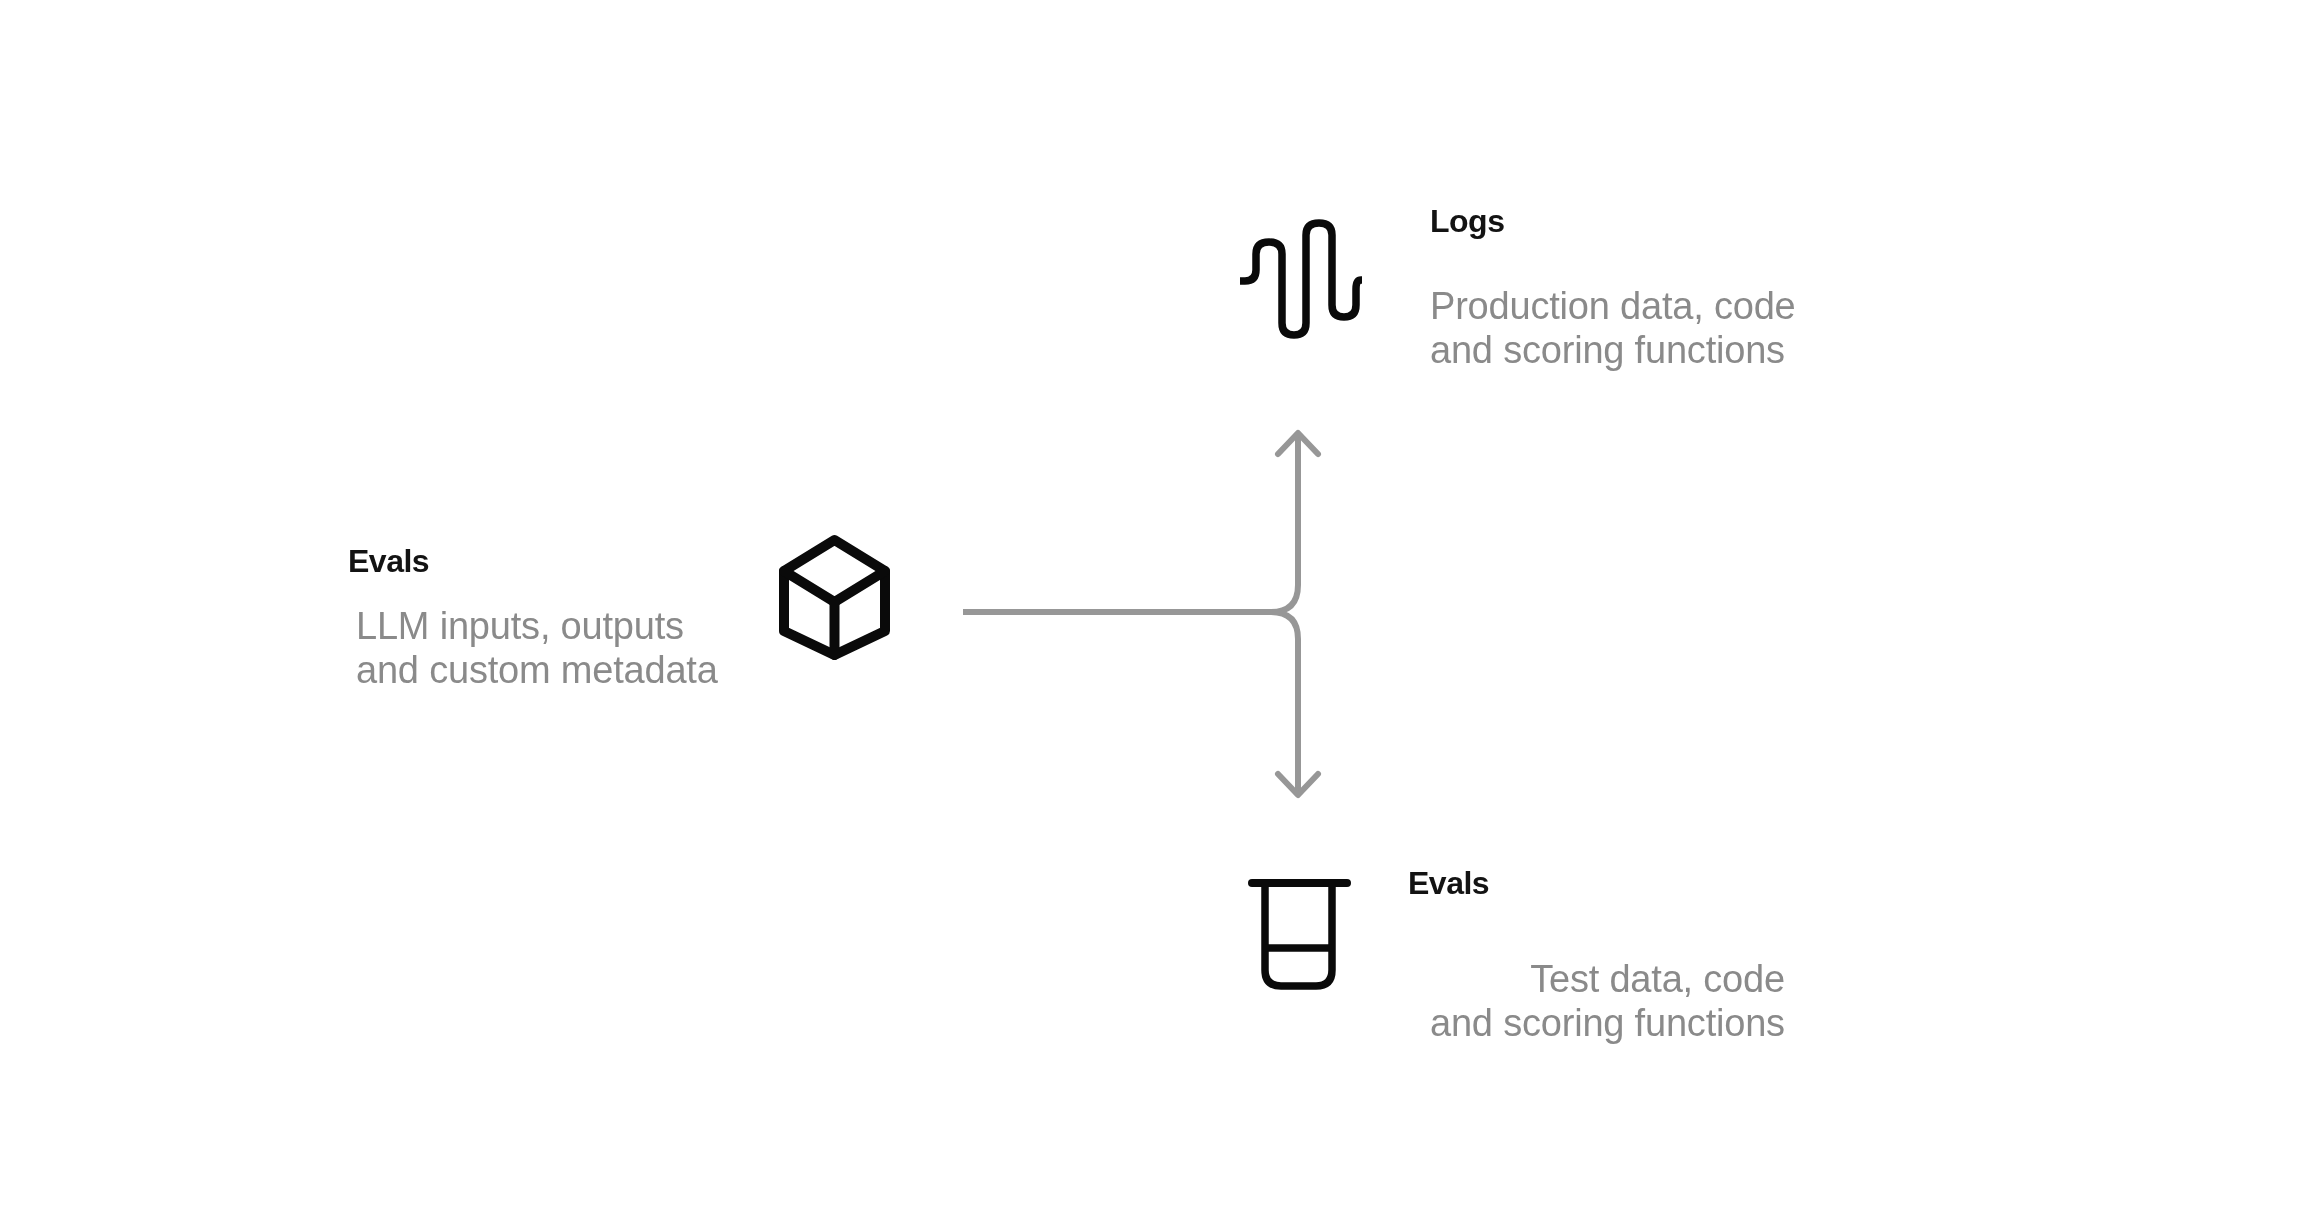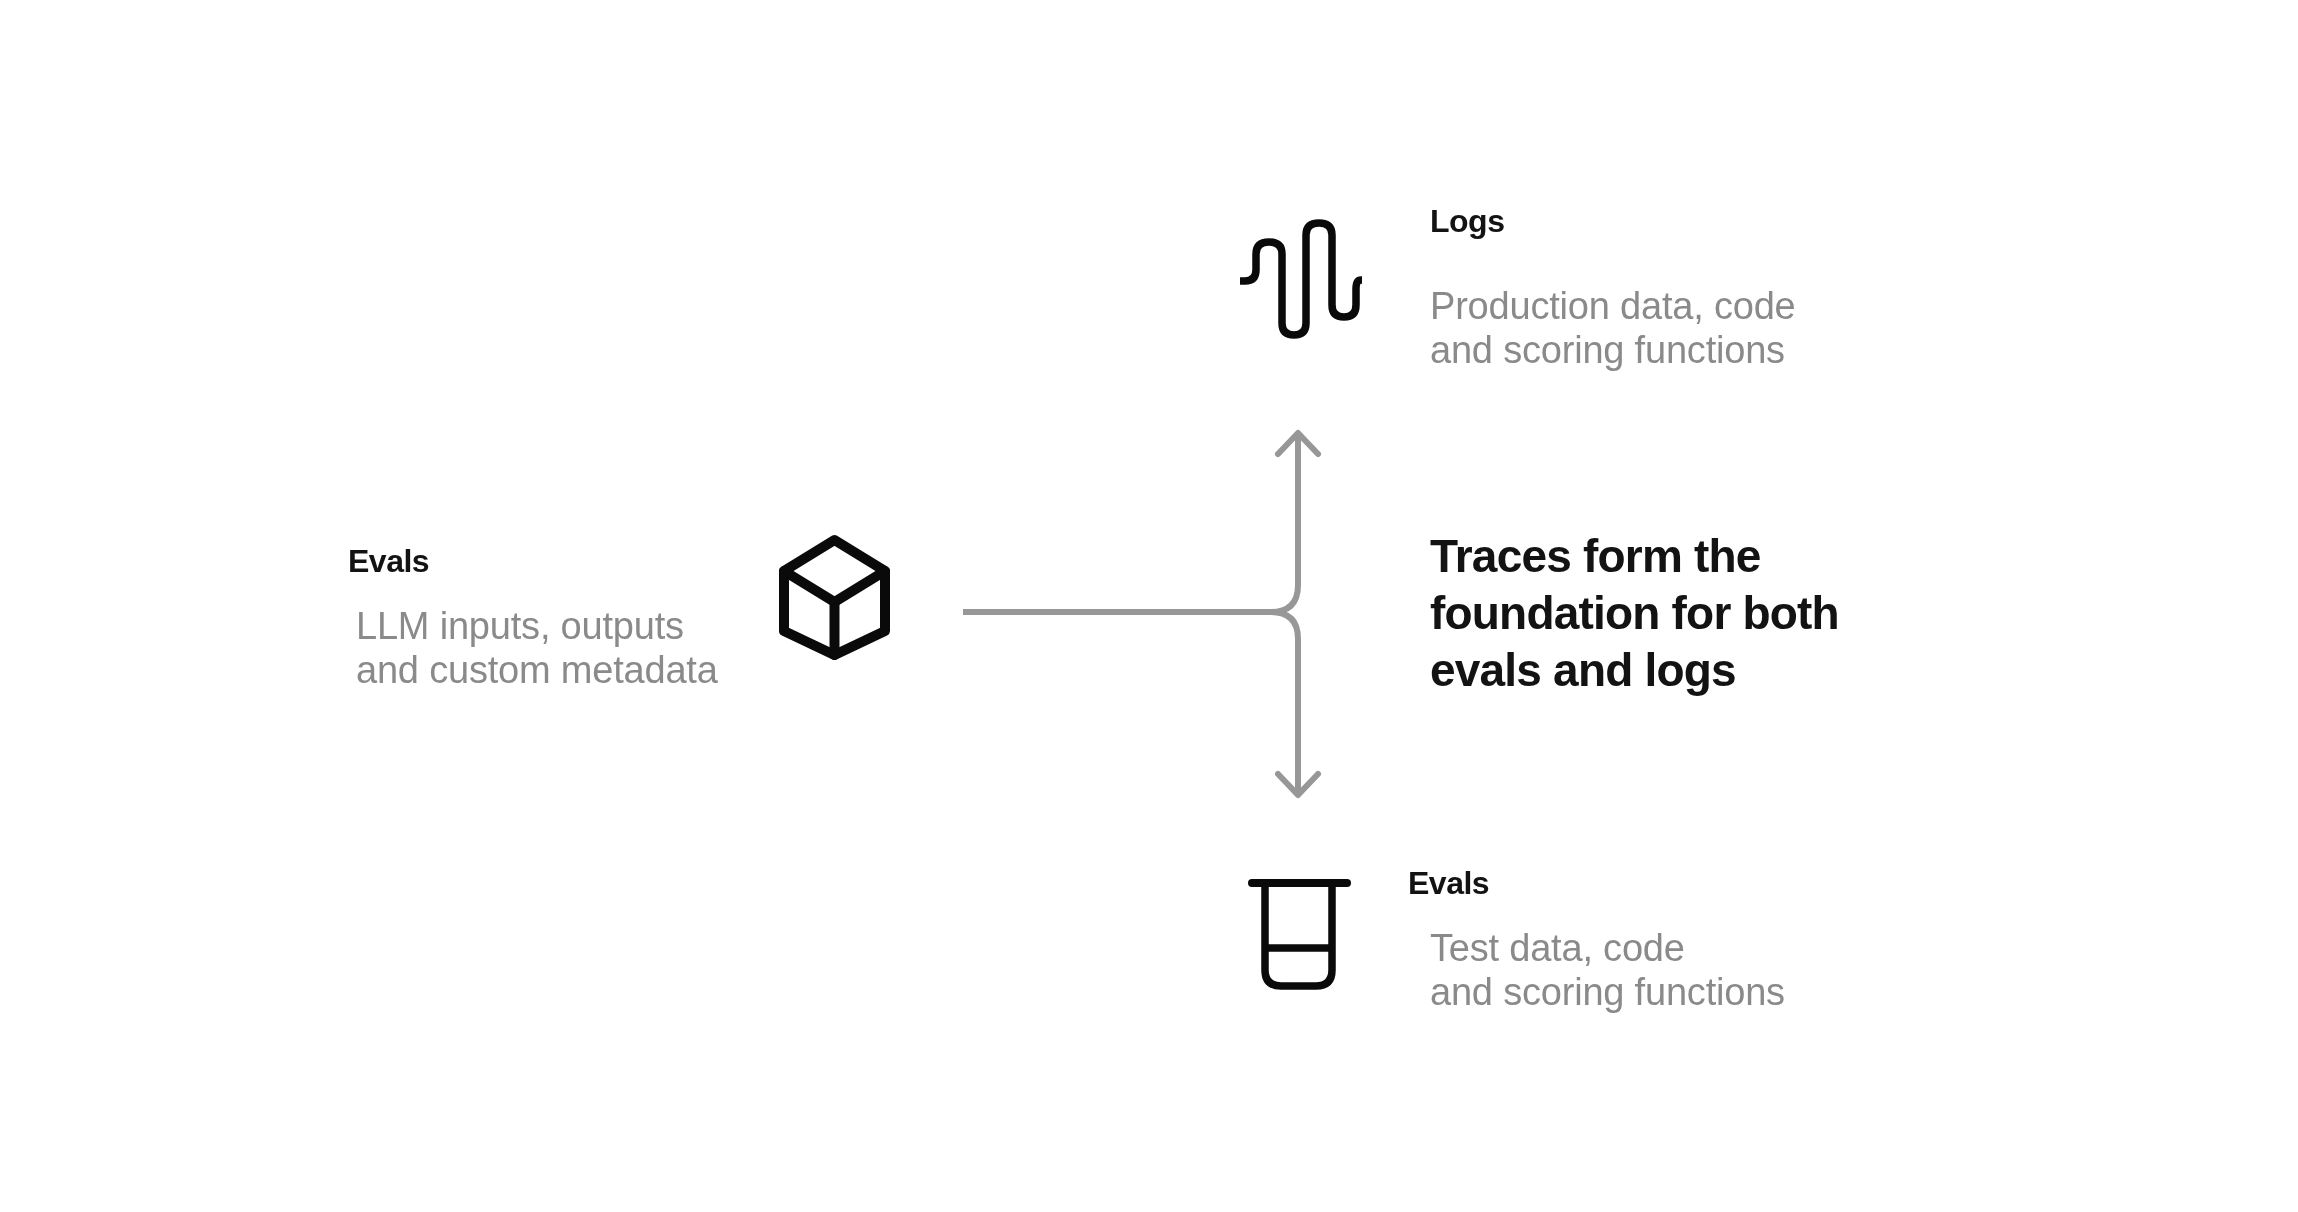--- a/index.html
+++ b/index.html
@@ -69,27 +69,24 @@
 and scoring functions</div>
   </div>
 
   <div>
     <svg class="icon" style="left:1248px;top:878px;" width="103" height="114" viewBox="0 0 103 114">
       <path d="M4 5 H99" stroke-width="8" stroke-linecap="round"></path>
       <path d="M17 5 V92 Q17 108 33 108 H68 Q84 108 84 92 V5" stroke-width="7.5" stroke-linejoin="round"></path>
       <path d="M17 70 H84" stroke-width="7.5"></path>
     </svg>
     <div class="node-title" style="left:1408px;top:854px;">Evals</div>
-    <div class="node-subtitle" style="left:1430px;top:926px;">Test data, code
+    <div class="node-subtitle" style="left:1430px;top:957px;text-align:right;">Test data, code
 and scoring functions</div>
   </div>
 
-  <div class="annotation">Traces form the
-foundation for both
-evals and logs</div>
 
   <svg id="connector" width="420" height="390" viewBox="0 0 420 390">
     <path d="M23 192 H331"></path>
     <path d="M331 192 Q358 192 358 165 V15"></path>
     <path d="M331 192 Q358 192 358 219 V373"></path>
     <path d="M338 34 L358 13 L378 34" stroke-linecap="round" stroke-linejoin="round"></path>
     <path d="M338 354 L358 375 L378 354" stroke-linecap="round" stroke-linejoin="round"></path>
   </svg>
 
 </div>

